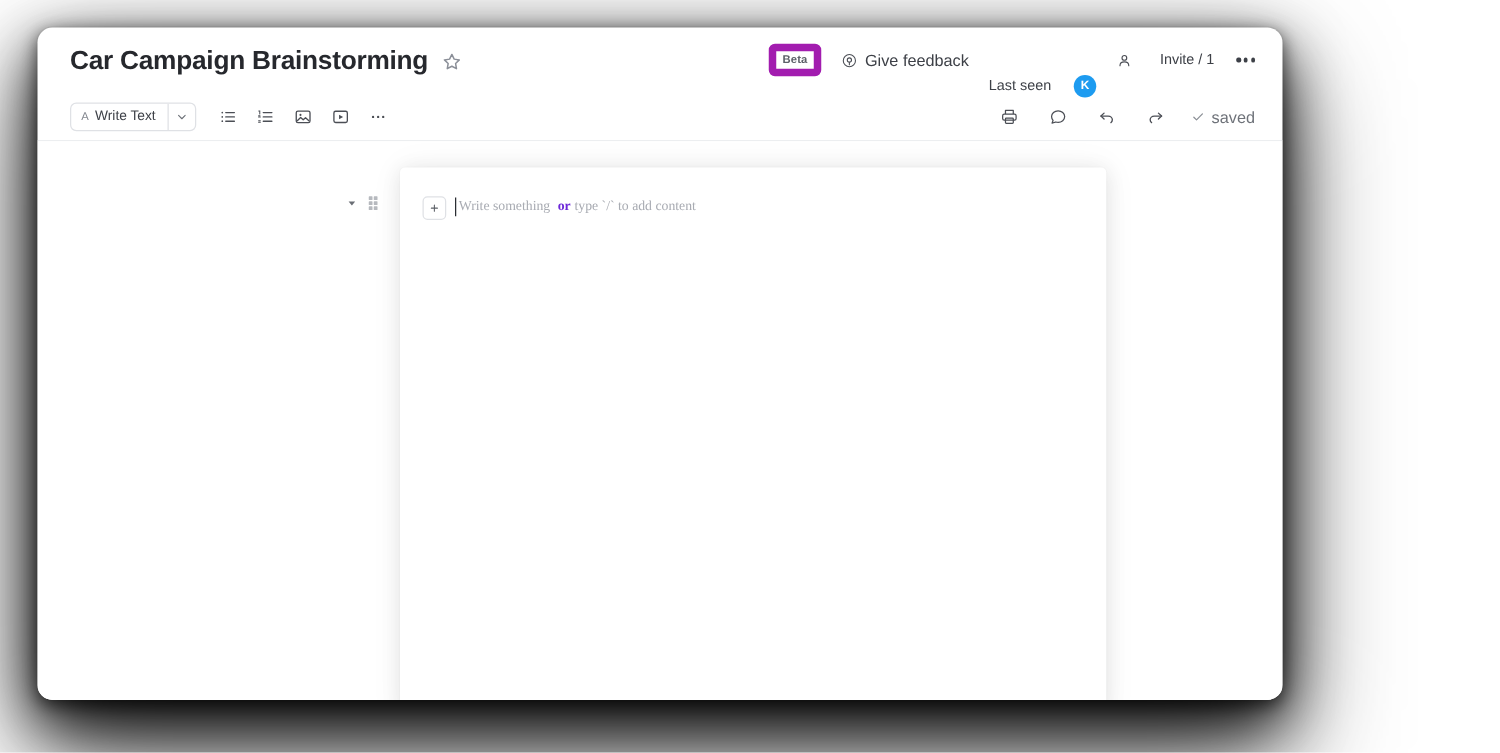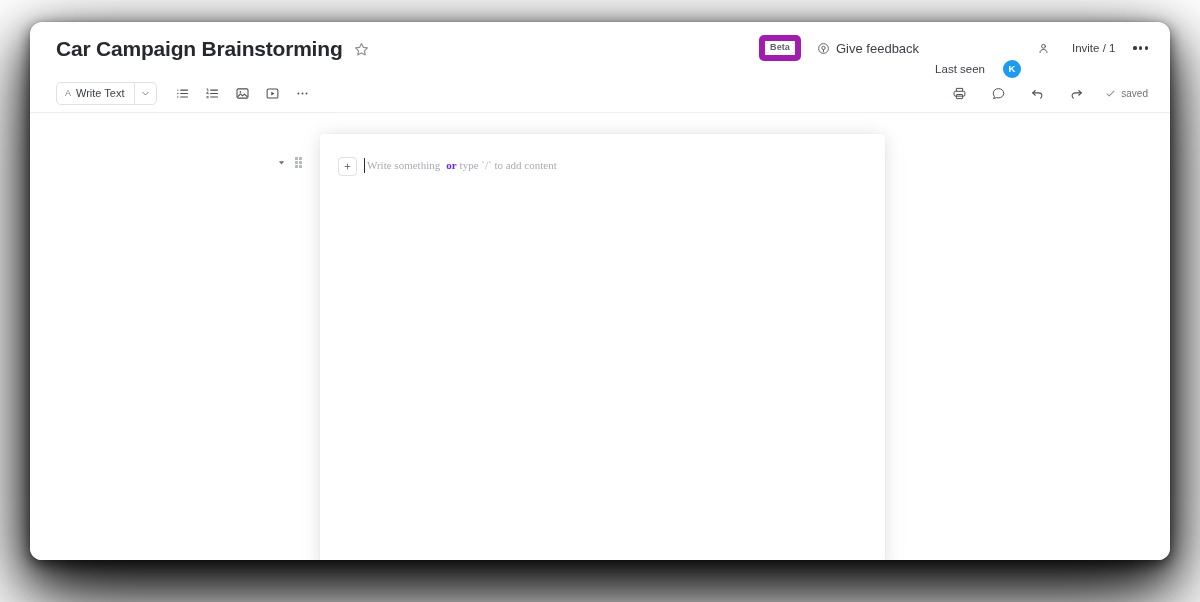--- a/index.html
+++ b/index.html
@@ -19,21 +19,21 @@
   #screen {
     position: relative;
     width: 1200px;
     height: 602px;
     background: #ffffff;
   }
   #app-window {
     position: absolute;
     left: 30px;
     top: 22px;
-    width: 1140px;
+    width: 996px;
     height: 538px;
     background: #ffffff;
     border-radius: 12px;
     box-shadow:
       0 0 0 1px rgba(0,0,0,0.04),
       0 18px 48px rgba(0,0,0,0.88),
       0 40px 90px rgba(0,0,0,0.75),
       0 4px 14px rgba(0,0,0,0.6);
     overflow: hidden;
     text-align: center;
@@ -201,21 +201,21 @@
     top: 0;
     height: 38px;
     display: flex;
     align-items: center;
     gap: 19px;
   }
   .saved {
     display: flex;
     align-items: center;
     gap: 5px;
-    font-size: 10px;
+    font-size: 13px;
     color: #6e7279;
     white-space: nowrap;
   }
 
   
   .body-area {
     position: relative;
     height: 448px;
     background: #ffffff;
     overflow: hidden;

